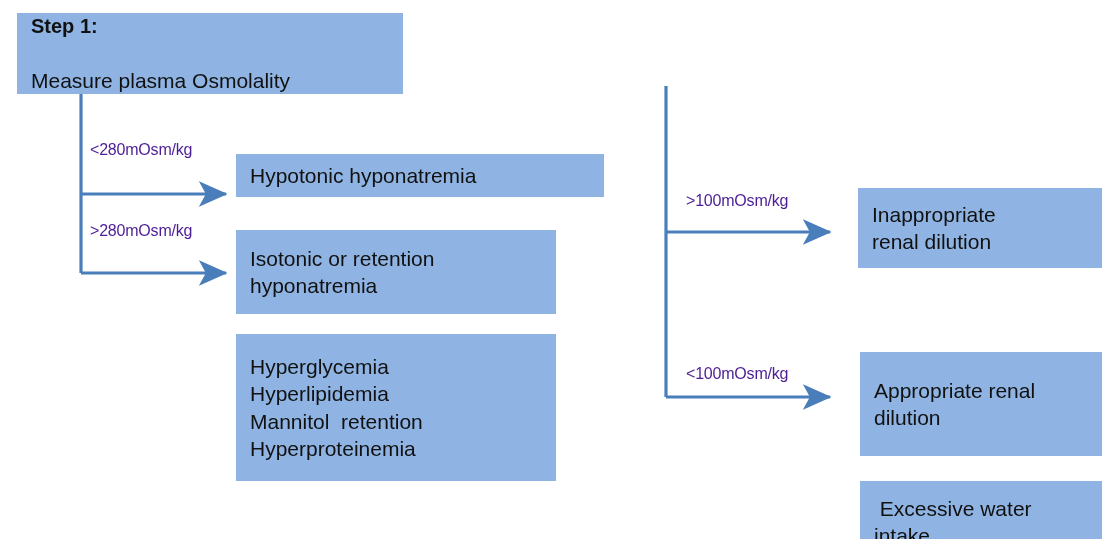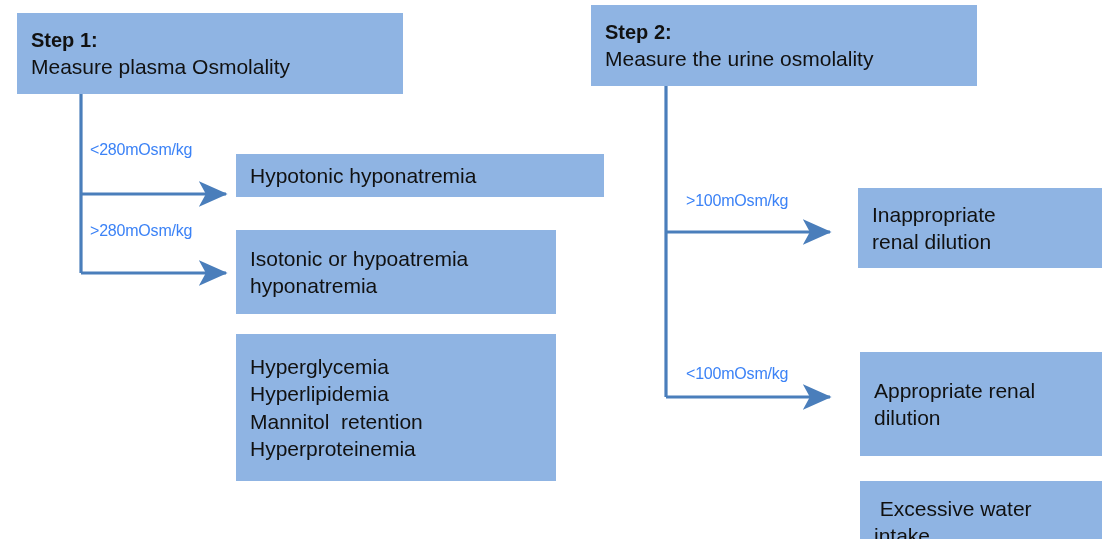--- a/index.html
+++ b/index.html
@@ -36,21 +36,21 @@
     padding-left: 14px;
     padding-right: 8px;
   }
   .node .bold {
     font-weight: bold;
     font-size: 20px;
   }
   .edge-label {
     position: absolute;
     font-size: 16px;
-    color: #3b82f6;
+    color: #4c1d95;
     white-space: nowrap;
     letter-spacing: -0.2px;
   }
   .connector {
     position: absolute;
     left: 0;
     top: 0;
     width: 1116px;
     height: 539px;
     pointer-events: none;
@@ -70,49 +70,45 @@
 
     <path d="M81,93 L81,273" stroke="#4A7EBB" stroke-width="3.2" fill="none"></path>
     <path d="M81,194 L226,194" stroke="#4A7EBB" stroke-width="3.2" fill="none" marker-end="url(#arrowhead)"></path>
     <path d="M81,273 L226,273" stroke="#4A7EBB" stroke-width="3.2" fill="none" marker-end="url(#arrowhead)"></path>
 
     <path d="M666,86 L666,397" stroke="#4A7EBB" stroke-width="3.2" fill="none"></path>
     <path d="M666,232 L830,232" stroke="#4A7EBB" stroke-width="3.2" fill="none" marker-end="url(#arrowhead)"></path>
     <path d="M666,397 L830,397" stroke="#4A7EBB" stroke-width="3.2" fill="none" marker-end="url(#arrowhead)"></path>
   </svg>
 
-  <div class="node pad-lr" style="left:17px; top:13px; width:386px; height:81px;">
+  <div class="node pad-lr" style="left:17px; top:13px; width:386px; height:81px;justify-content:space-between;">
     <span class="line bold">Step 1:</span>
     <span class="line">Measure plasma Osmolality</span>
   </div>
 
   <div class="edge-label" style="left:90px; top:141px;">&lt;280mOsm/kg</div>
 
   <div class="edge-label" style="left:90px; top:222px;">&gt;280mOsm/kg</div>
 
   <div class="node pad-lr" style="left:236px; top:154px; width:368px; height:43px;">
     <span class="line">Hypotonic hyponatremia</span>
   </div>
 
   <div class="node pad-lr" style="left:236px; top:230px; width:320px; height:84px;">
-    <span class="line">Isotonic or hypoatremia</span>
+    <span class="line">Isotonic or retention</span>
     <span class="line">hyponatremia</span>
   </div>
 
   <div class="node pad-lr" style="left:236px; top:334px; width:320px; height:147px;">
     <span class="line">Hyperglycemia</span>
     <span class="line">Hyperlipidemia</span>
     <span class="line">Mannitol  retention</span>
     <span class="line">Hyperproteinemia</span>
   </div>
 
-  <div class="node pad-lr" style="left:591px; top:5px; width:386px; height:81px;">
-    <span class="line bold">Step 2:</span>
-    <span class="line">Measure the urine osmolality</span>
-  </div>
 
   <div class="edge-label" style="left:686px; top:192px;">&gt;100mOsm/kg</div>
 
   <div class="edge-label" style="left:686px; top:357px;margin-top:8px;">&lt;100mOsm/kg</div>
 
   <div class="node pad-lr" style="left:858px; top:188px; width:244px; height:80px;">
     <span class="line">Inappropriate</span>
     <span class="line">renal dilution</span>
   </div>
 

